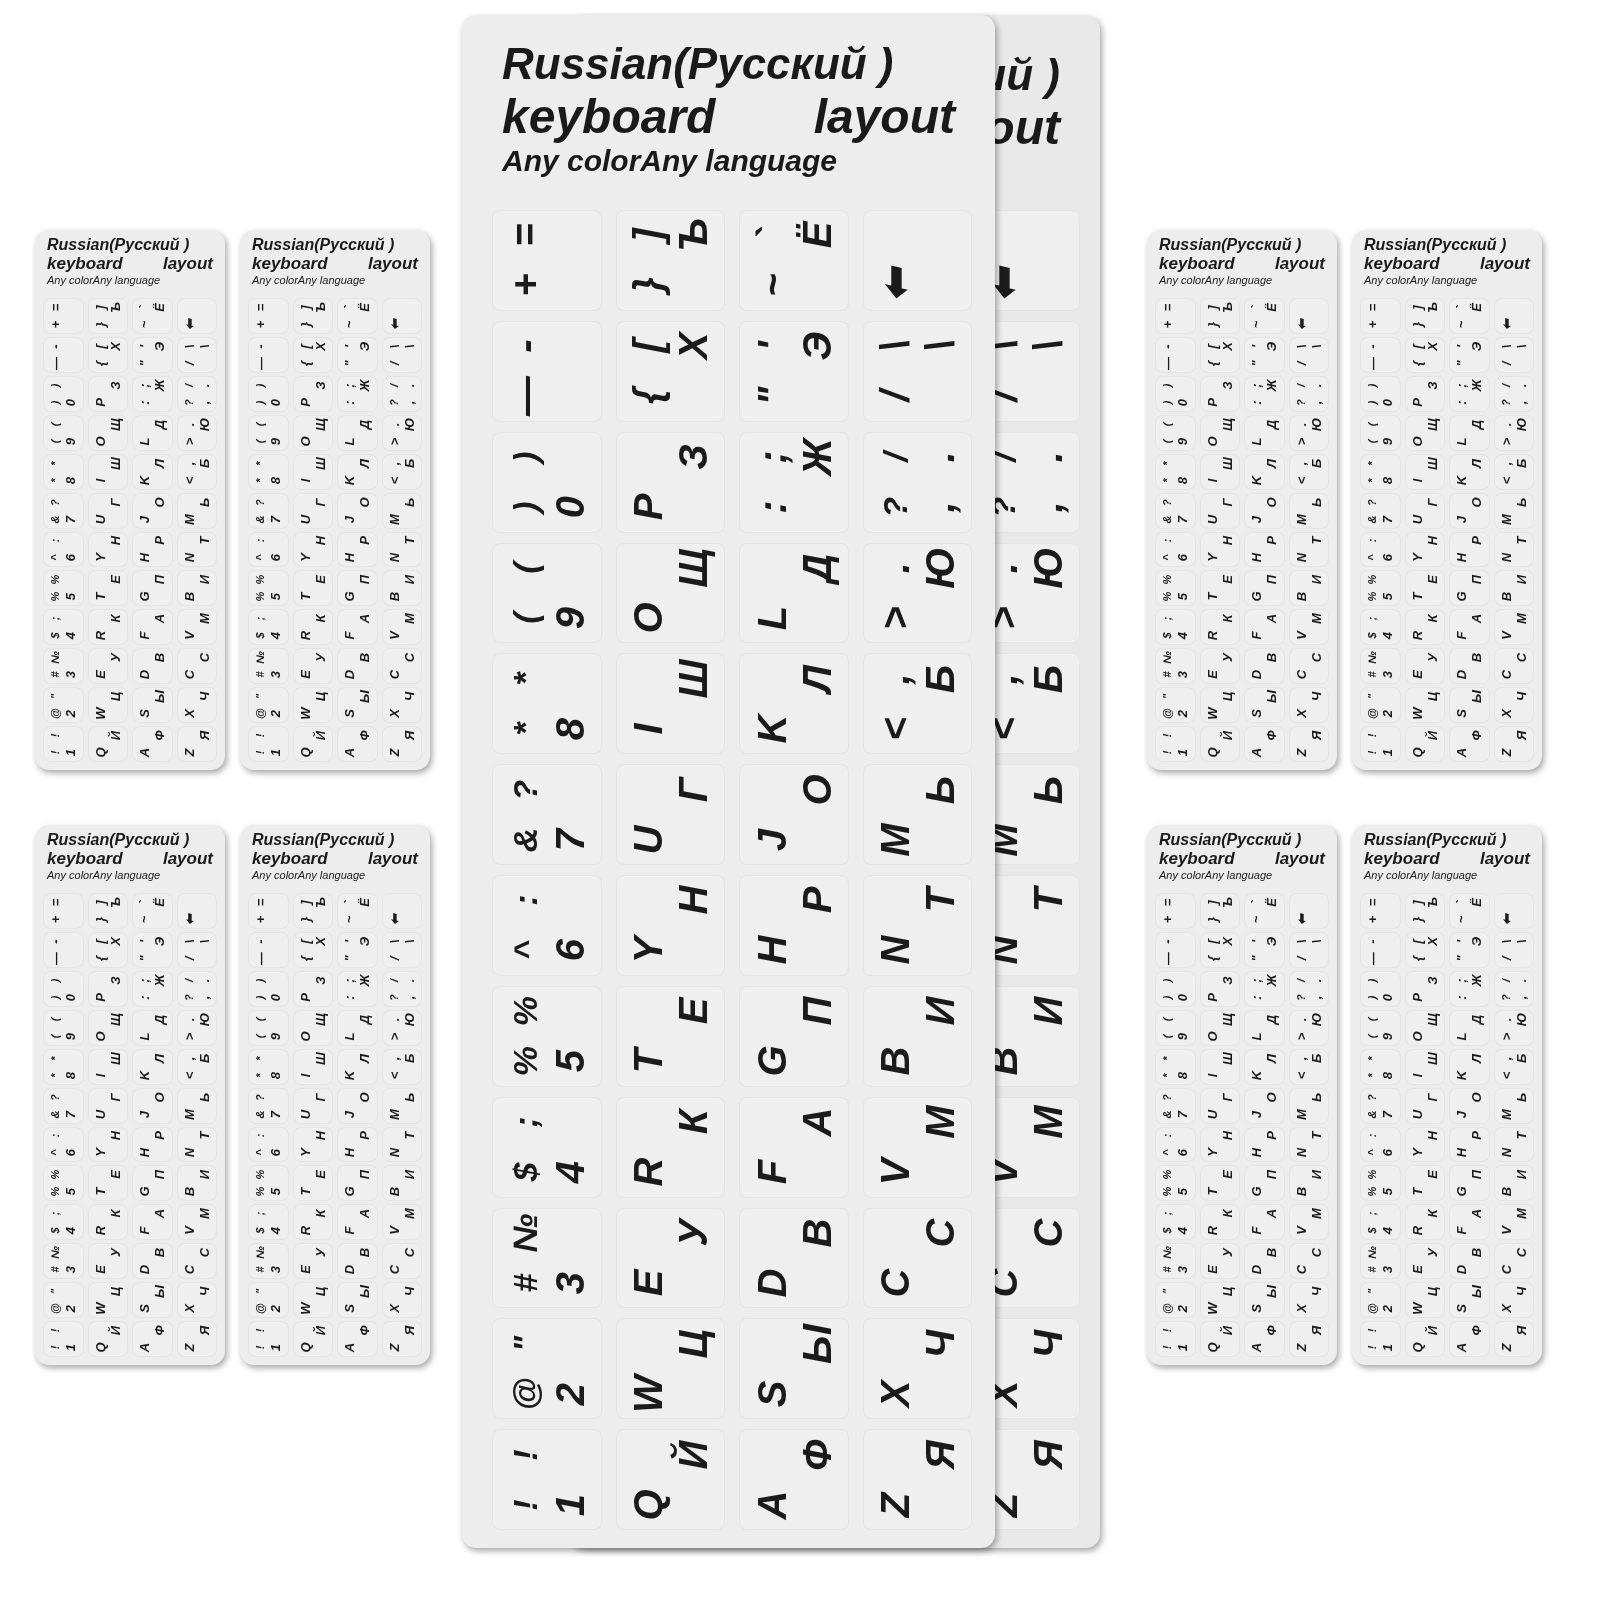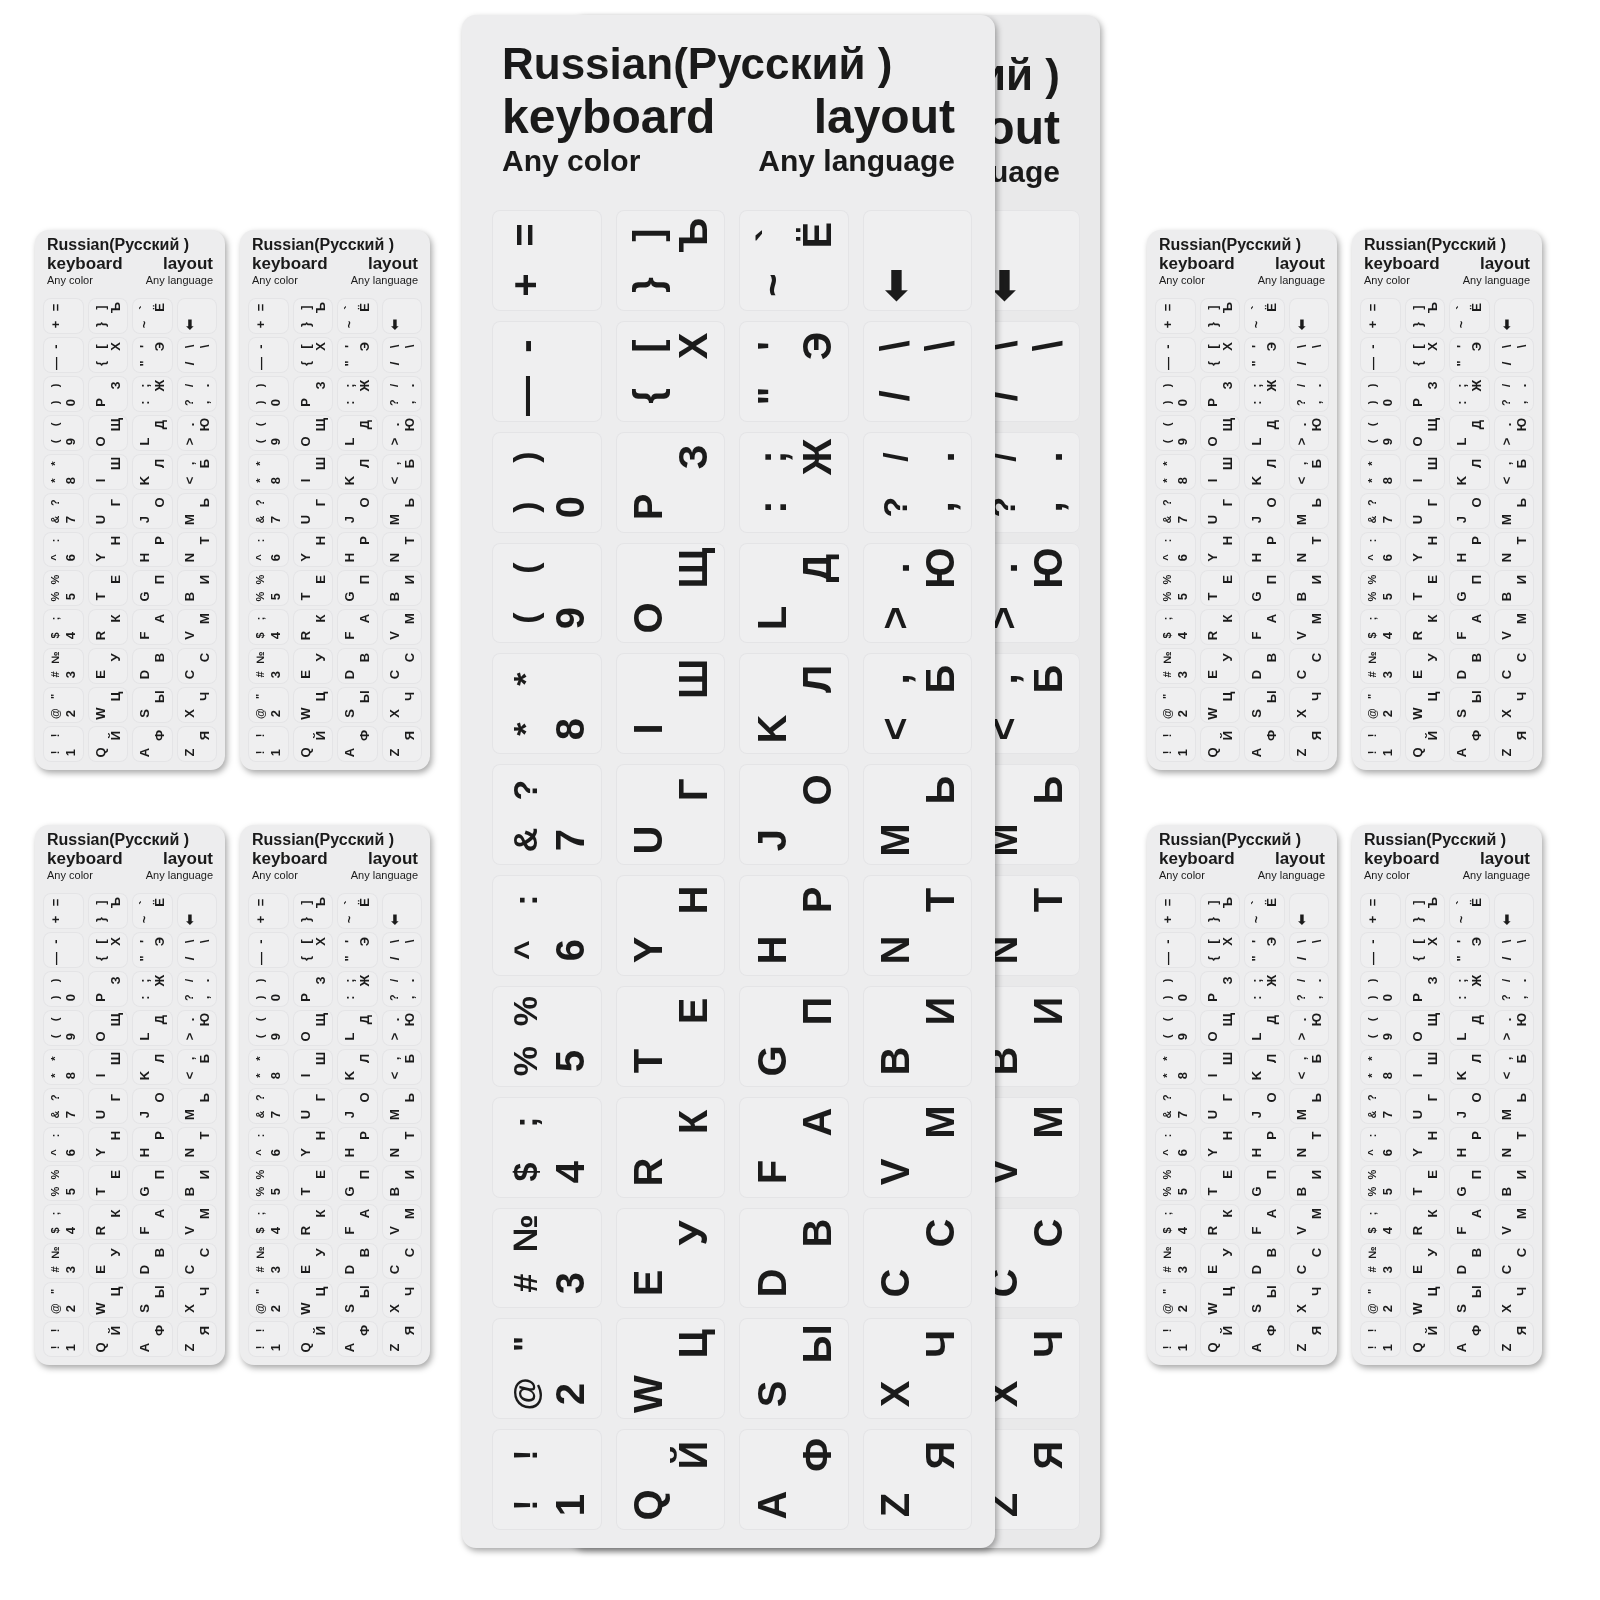--- a/index.html
+++ b/index.html
@@ -1,21 +1,21 @@
 <!DOCTYPE html>
 <html><head>
 <meta charset="utf-8">
 <style>
   html,body{margin:0;padding:0;background:#ffffff;}
   body{width:1600px;height:1600px;position:relative;overflow:hidden;font-family:"Liberation Sans",sans-serif;}
-  .sheet{position:absolute;background:#ededee;border-radius:14px;box-shadow:2px 3px 6px rgba(0,0,0,0.35);overflow:hidden;}
+  .sheet{position:absolute;background:#ededee;border-radius:14px;box-shadow:2px 3px 6px rgba(0,0,0,0.35);overflow:hidden;font-style:italic;}
   .sheet.back{background:#e9e9ea;}
   .title{position:absolute;left:0;right:0;color:#1a1a1a;font-weight:bold;white-space:nowrap;}
   .hdr1,.hdr2{display:flex;justify-content:space-between;}
-  .hdr3{display:flex;justify-content:space-between;font-weight:bold;}
+  .hdr3{display:flex;justify-content:flex-start;font-weight:bold;}
   .grid{position:absolute;display:grid;grid-template-columns:repeat(4,1fr);}
   .key{position:relative;border-radius:8px;background:#efeff0;box-shadow:inset 0 0 0 1px #e4e4e6;}
   .keyin{position:absolute;left:50%;top:50%;transform:translate(-50%,-50%) rotate(-90deg);display:grid;grid-template-columns:1fr 1fr;grid-template-rows:1fr 1fr;font-weight:bold;color:#1b1b1b;text-align:center;}
   .keyin span{display:flex;align-items:center;justify-content:center;line-height:1;}
   .big .keyin{width:100px;height:90px;font-size:40px;}
   .small .keyin{width:34px;height:30px;font-size:13px;}
   .big .keyin .sm{font-size:34px;}
   .small .keyin .sm{font-size:11px;}
 </style>
 </head>

